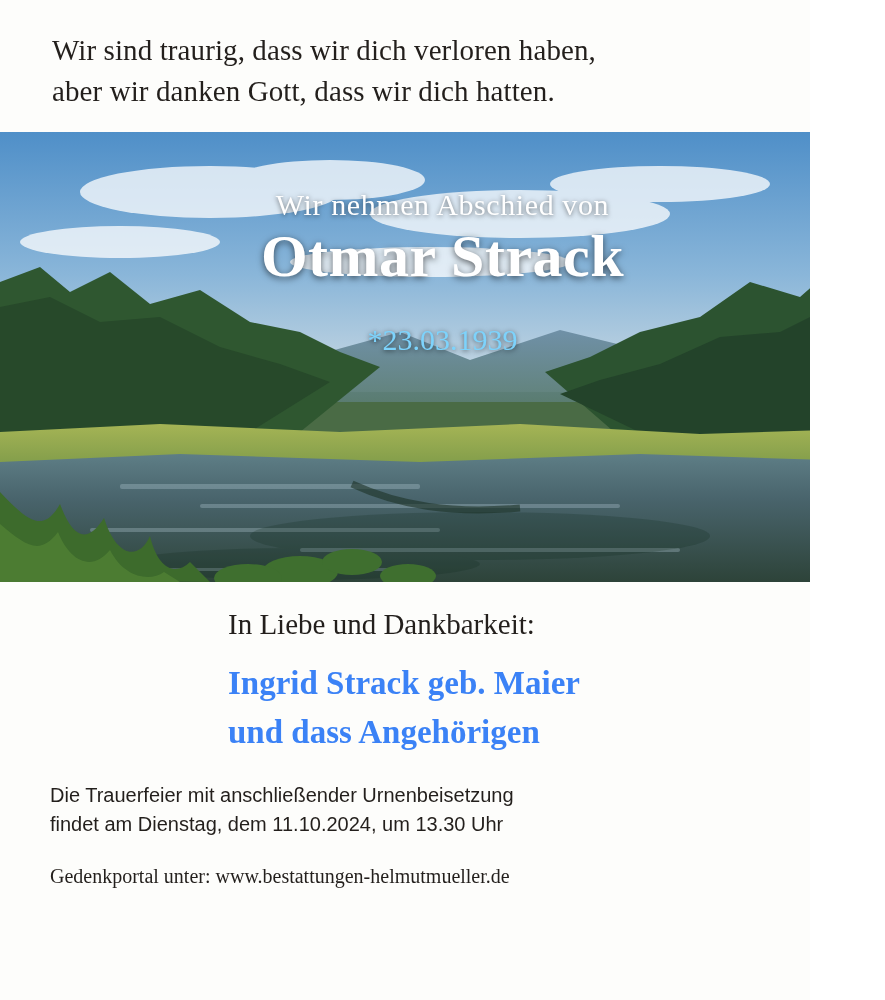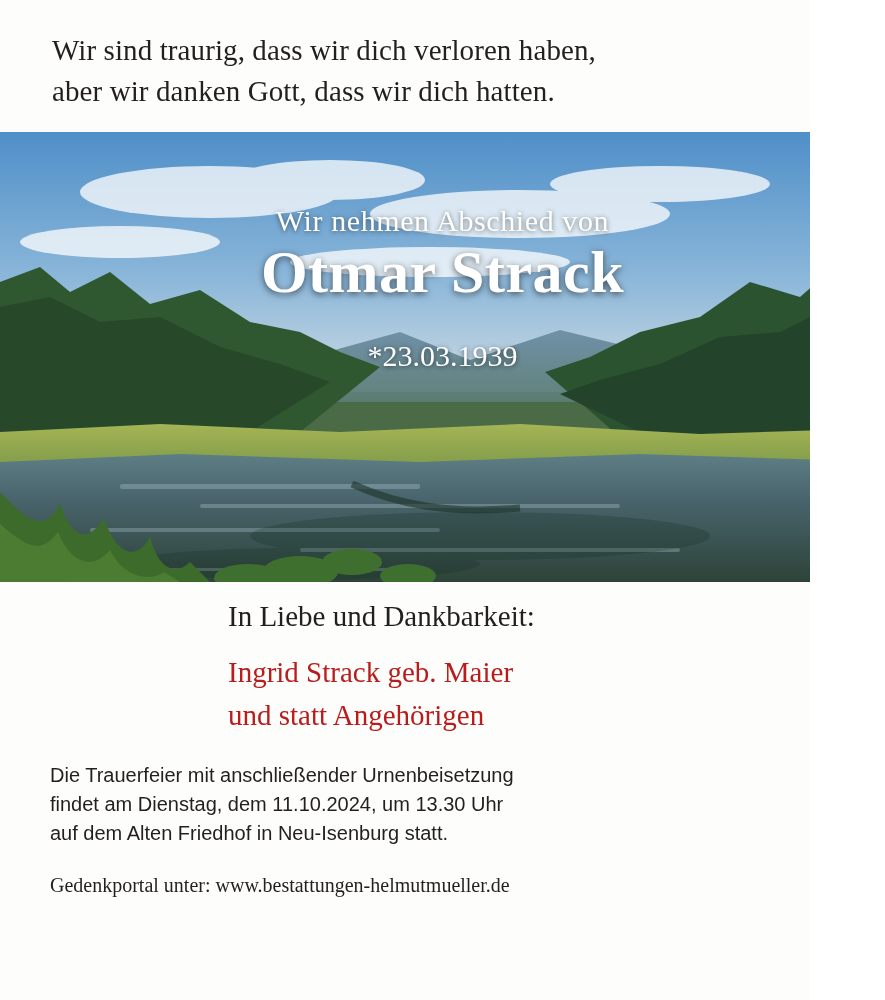--- a/index.html
+++ b/index.html
@@ -50,21 +50,21 @@
     height: 100%;
     display: block;
   }
   .photo-overlay {
     position: absolute;
     inset: 0;
     display: flex;
     flex-direction: column;
     align-items: center;
     justify-content: flex-start;
-    padding-top: 72px;
+    padding-top: 56px;
     box-sizing: border-box;
     text-align: right;
   }
   .farewell {
     font-family: "Liberation Serif", serif;
     font-size: 30px;
     color: #ffffff;
     text-shadow: 0 1px 5px rgba(0,0,0,0.55);
     letter-spacing: 0.6px;
   }
@@ -75,43 +75,43 @@
     color: #ffffff;
     text-shadow: 0 2px 7px rgba(0,0,0,0.6);
     letter-spacing: 0.5px;
   }
   .dates-row {
     margin-top: 32px;
     display: flex;
     gap: 62px;
     font-family: "Liberation Serif", serif;
     font-size: 30px;
-    color: #ffffff;
+    color: #7dd3fc;
     text-shadow: 0 1px 5px rgba(0,0,0,0.6);
   }
 
   
   .lower {
     flex: 1 1 auto;
-    padding: 18px 0 0 0;
+    padding: 26px 0 0 0;
   }
   .indented {
     padding-left: 228px;
   }
   .gratitude {
     font-family: "Liberation Serif", serif;
     font-size: 29px;
     color: #231f1c;
     margin-bottom: 18px;
   }
   .family-name {
     font-family: "Liberation Serif", serif;
-    font-weight: normal;
-    font-size: 29px;
-    color: #b91c1c;
+    font-weight: bold;
+    font-size: 33px;
+    color: #3b82f6;
     line-height: 1.48;
   }
   .ceremony {
     padding: 24px 0 0 50px;
   }
   .ceremony-line {
     font-family: Liberation Sans, sans-serif;
     font-size: 20px;
     line-height: 1.44;
     color: #231f1c;
@@ -214,25 +214,24 @@
       <div class="dates-row">
         <span>*23.03.1939</span>
       </div>
     </div>
   </div>
 
   <div class="lower">
     <div class="indented">
       <div class="gratitude">In Liebe und Dankbarkeit:</div>
       <div class="family-name">Ingrid Strack geb. Maier</div>
-      <div class="family-name">und statt Angehörigen</div>
+      <div class="family-name">und dass Angehörigen</div>
     </div>
 
     <div class="ceremony">
       <div class="ceremony-line">Die Trauerfeier mit anschließender Urnenbeisetzung</div>
       <div class="ceremony-line">findet am Dienstag, dem 11.10.2024, um 13.30 Uhr</div>
-      <div class="ceremony-line">auf dem Alten Friedhof in Neu-Isenburg statt.</div>
     </div>
 
     <div class="portal">Gedenkportal unter: www.bestattungen-helmutmueller.de</div>
   </div>
 
 </div>
 
 </body></html>

